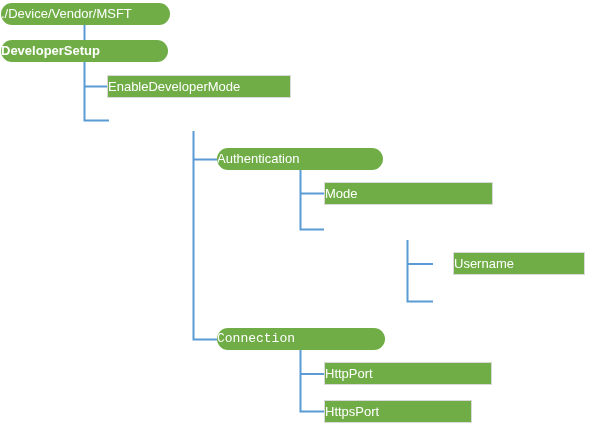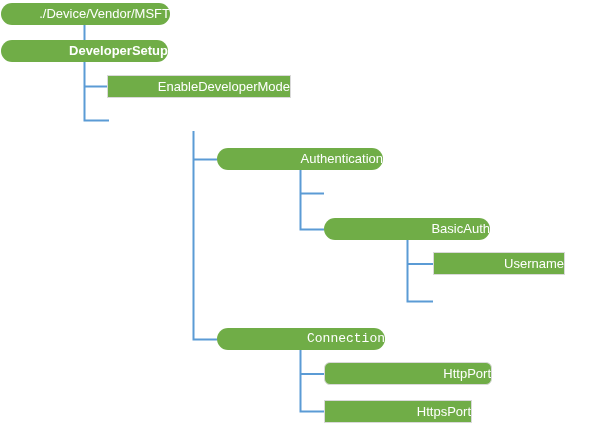--- a/index.html
+++ b/index.html
@@ -26,21 +26,21 @@
     stroke: var(--connector, #5B9BD5);
     stroke-width: 2;
     fill: none;
   }
   .node {
     position: absolute;
     box-sizing: border-box;
     background: var(--node-fill, #70AD47);
     color: var(--node-text, #fff);
     font-size: 13px;
-    text-align: right;
+    text-align: left;
     white-space: nowrap;
     overflow: hidden;
   }
   .node.pill {
     height: 22px;
     line-height: 22px;
     border-radius: 11px;
   }
   .node.rect {
     height: 23px;
@@ -69,25 +69,25 @@
 
   <div class="node pill" style="left:1px;   top:3px;   width:169px;">./Device/Vendor/MSFT</div>
 
   <div class="node pill" style="left:1px;   top:40px;  width:167px;font-weight:bold;">DeveloperSetup</div>
 
   <div class="node rect" style="left:107px; top:75px;  width:184px;">EnableDeveloperMode</div>
 
 
   <div class="node pill" style="left:217px; top:148px; width:166px;">Authentication</div>
 
+  <div class="node rect" style="left:324px; top:182px; width:169px;">Mode</div>
 
-  <div class="node pill" style="left:324px; top:218px; width:166px;">BasicAuth</div>
 
-  <div class="node rect" style="left:433px; top:252px; width:132px;">Username</div>
+  <div class="node rect" style="left:453px; top:252px; width:132px;">Username</div>
 
 
   <div class="node pill" style="left:217px; top:328px; width:168px;font-family:Liberation Mono, monospace;">Connection</div>
 
-  <div class="node rect" style="left:324px; top:362px; width:168px;border-radius:6px;">HttpPort</div>
+  <div class="node rect" style="left:324px; top:362px; width:168px;">HttpPort</div>
 
   <div class="node rect" style="left:324px; top:400px; width:148px;">HttpsPort</div>
 
 </div>
 
 </body></html>

